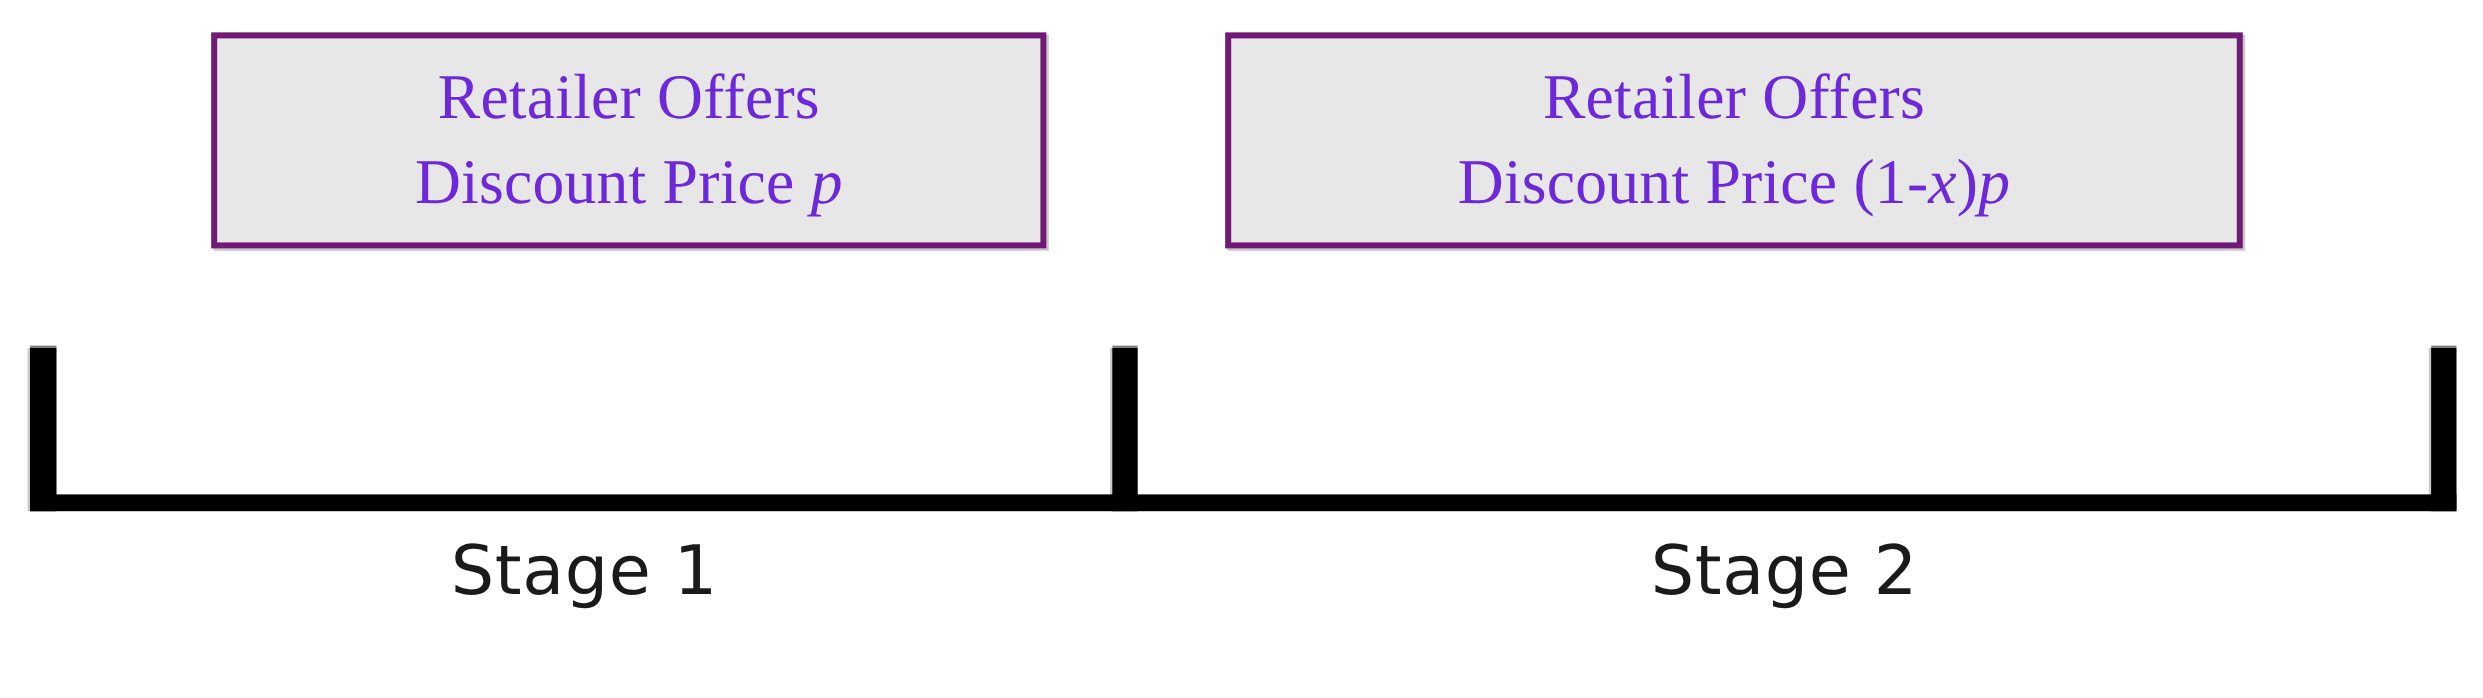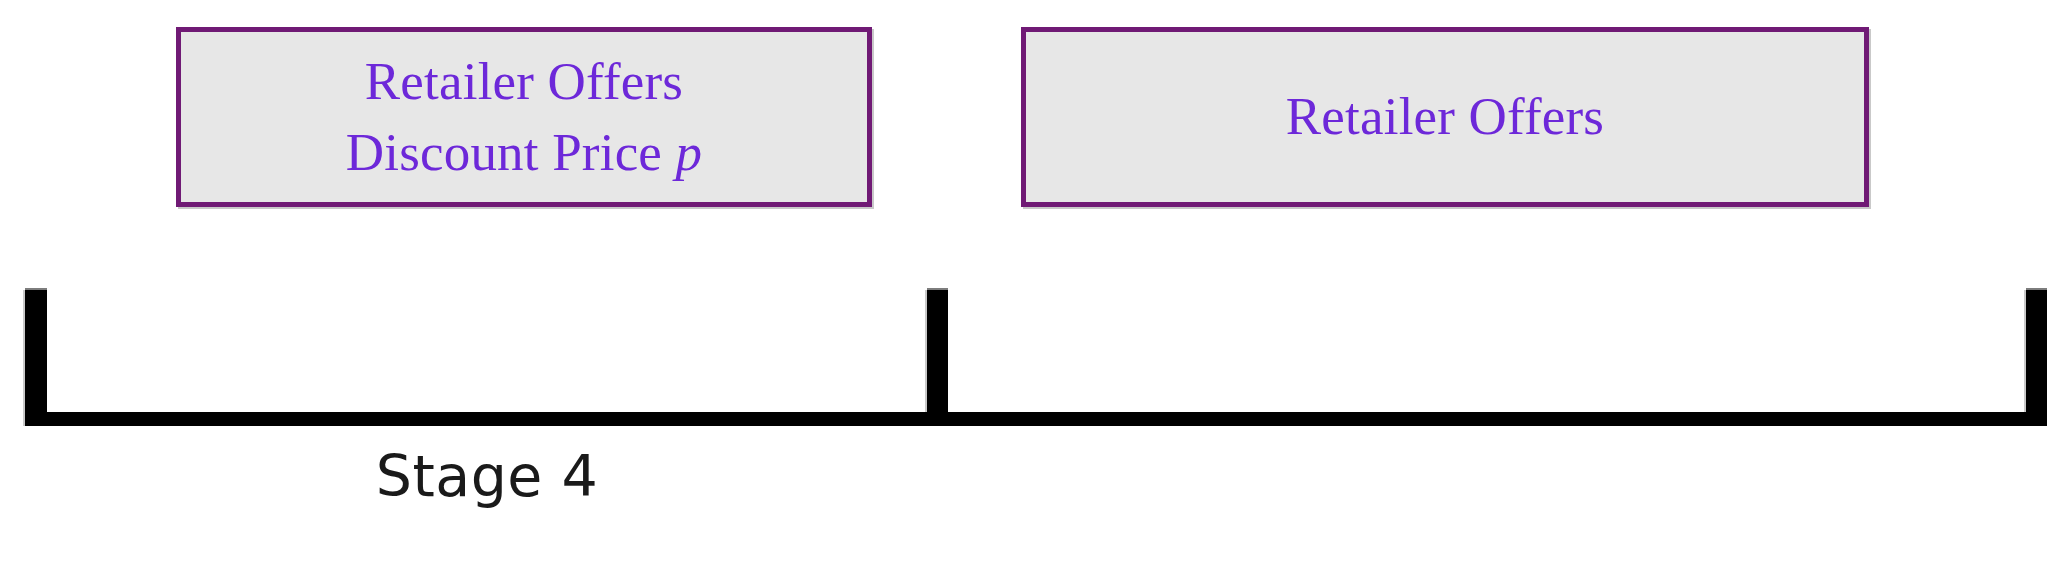--- a/index.html
+++ b/index.html
@@ -99,24 +99,28 @@
 
   <div class="stage-box" id="box-stage-1">
     <div class="box-line line-1">Retailer Offers</div>
     <div class="box-line line-2">
       <span>Discount Price </span><span class="var-italic">p</span>
     </div>
   </div>
 
   <div class="stage-box" id="box-stage-2">
     <div class="box-line line-1">Retailer Offers</div>
+    <div class="box-line line-2">
+      <span>Discount Price (1-</span><span class="var-italic">x</span><span>)</span><span class="var-italic">p</span>
+    </div>
   </div>
 
   <div id="stage-bracket">
     <div class="bracket-tick" id="bracket-tick-left"></div>
     <div class="bracket-tick" id="bracket-tick-middle"></div>
     <div class="bracket-tick" id="bracket-tick-right"></div>
     <div id="bracket-bar"></div>
   </div>
 
-  <div class="stage-label" id="stage-label-1">Stage 4</div>
+  <div class="stage-label" id="stage-label-1">Stage 1</div>
+  <div class="stage-label" id="stage-label-2">Stage 2</div>
 
 </div>
 
 </body></html>

